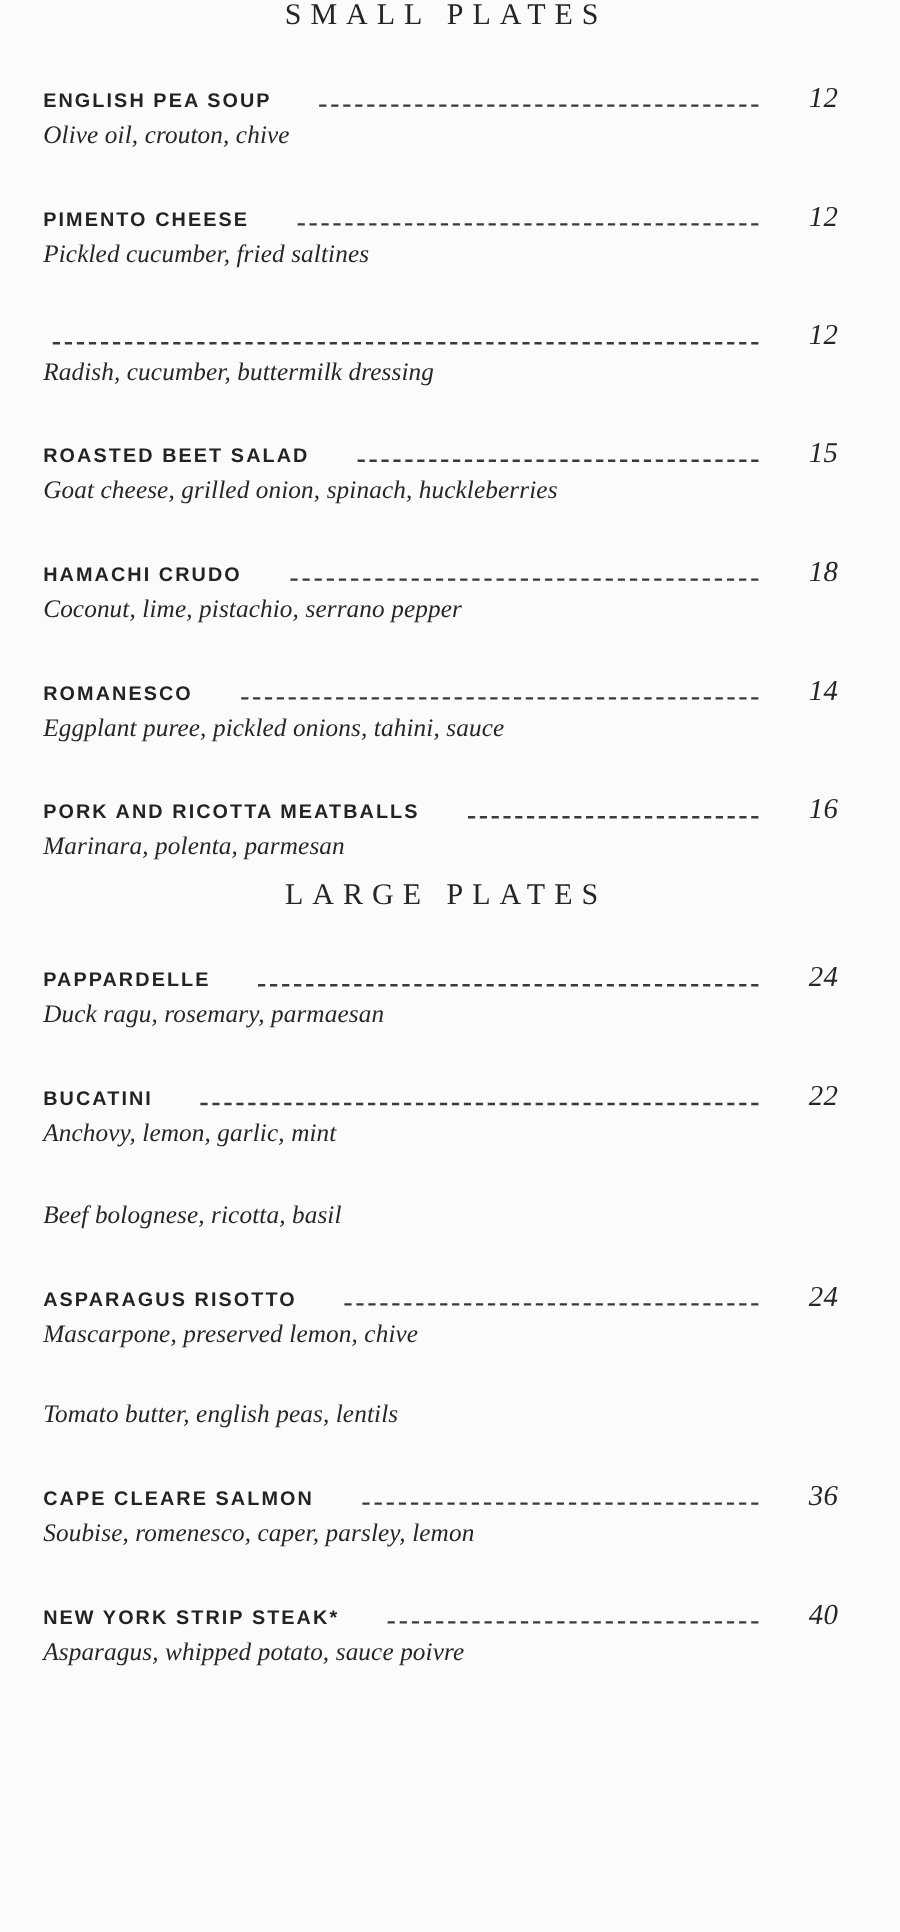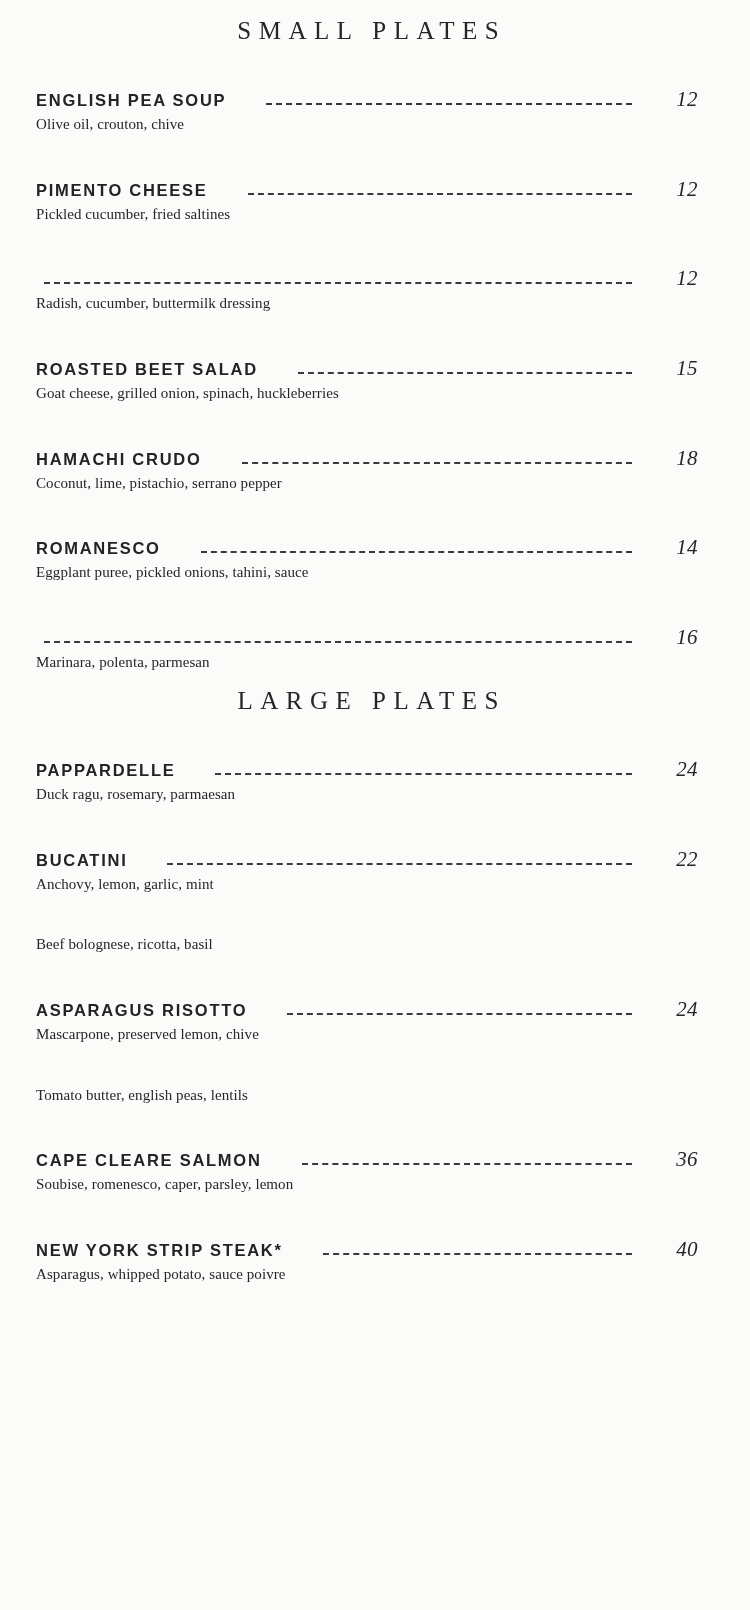--- a/index.html
+++ b/index.html
@@ -24,21 +24,21 @@
   .section-header {
     text-align: center;
     font-family: "Liberation Serif", "DejaVu Serif", serif;
     font-weight: 400;
     font-size: 25px;
     letter-spacing: 0.30em;
     text-indent: 0.30em;
     color: #262626;
     line-height: 1;
   }
-  #hdr-small { padding-top: 18px; padding-bottom: 0; }
+  #hdr-small { padding-bottom: 0; }
   #hdr-large { padding-top: 16px; padding-bottom: 0; }
 
   .items { margin: 0; padding: 0; list-style: none; }
 
   .menu-item { margin-top: 43px; }
   .menu-item.first { margin-top: 44px; }
 
   .item-line {
     display: flex;
     align-items: baseline;
@@ -61,30 +61,31 @@
     height: 1px;
     margin: 0 10px 3px 8px;
     border-bottom: 2px dashed #3a3a3a;
     align-self: flex-end;
     position: relative;
     top: -4px;
   }
   .item-price {
     font-family: "Liberation Serif", "DejaVu Serif", serif;
     font-style: italic;
-    font-size: 21px;
+    font-size: 24px;
     color: #262626;
     flex: 0 0 auto;
-    text-align: center;
+    text-align: left;
     min-width: 26px;
     letter-spacing: 0.01em;
   }
   .item-desc {
     font-family: "Liberation Serif", "DejaVu Serif", serif;
-    font-size: 15px;
+    font-style: italic;
+    font-size: 21px;
     line-height: 1.18;
     color: #262626;
     margin-top: 4px;
     letter-spacing: 0.005em;
   }
 </style>
 </head>
 <body>
 
 <div class="menu">
@@ -134,20 +135,21 @@
       <li class="menu-item">
         <div class="item-line">
           <span class="item-name">ROMANESCO</span>
           <span class="leader"></span>
           <span class="item-price">14</span>
         </div>
         <div class="item-desc">Eggplant puree, pickled onions, tahini, sauce</div>
       </li>
       <li class="menu-item">
         <div class="item-line">
+          <span class="item-name">PORK AND RICOTTA MEATBALLS</span>
           <span class="leader"></span>
           <span class="item-price">16</span>
         </div>
         <div class="item-desc">Marinara, polenta, parmesan</div>
       </li>
     </ul>
 
   <div class="section-header" id="hdr-large">LARGE PLATES</div>
 
   <ul class="items" id="list-large">

